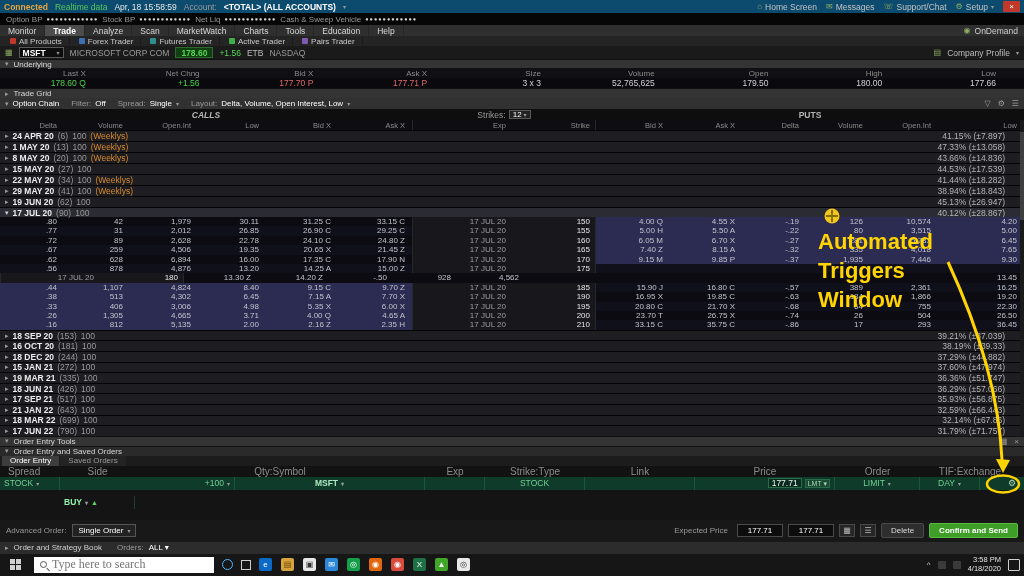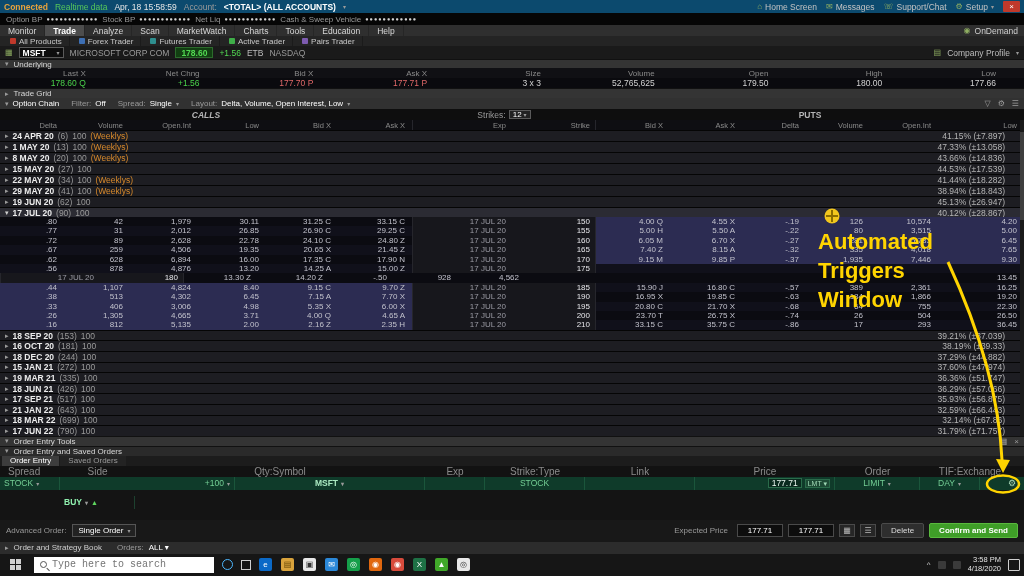--- a/index.html
+++ b/index.html
@@ -129,21 +129,21 @@
   .book-bar .arr { color:#9a9a9a; font-size:7px; }
   .book-orders { color:#9a9a9a; margin-left:10px; }
   .book-val { color:#fff; }
 
   
   .taskbar { height:22px; background:#161616; display:flex; align-items:center; gap:8px; padding:0 4px; }
   .win-btn { width:22px; height:100%; display:flex; align-items:center; justify-content:center; }
   .win-logo { display:grid; grid-template-columns:5px 5px; grid-template-rows:5px 5px; gap:1px; }
   .win-logo span { background:#cfcfcf; }
   .search-box { width:180px; height:16px; background:#fff; display:flex; align-items:center; gap:5px; padding:0 6px; }
-  .search-box input { border:0; outline:none; font-size:10px; color:#444; width:140px; font-family:Liberation Mono, monospace; background:transparent; }
+  .search-box input { border:0; outline:none; font-size:12px; color:#444; width:140px; font-family:Liberation Serif, serif; background:transparent; }
   .mag { width:7px; height:7px; border:1.4px solid #555; border-radius:50%; position:relative; }
   .mag::after { content:""; position:absolute; width:4px; height:1.4px; background:#555; transform:rotate(45deg); left:5px; top:7px; }
   .cortana { width:11px; height:11px; border:1.5px solid #4db8ff; border-radius:50%; }
   .taskview { width:10px; height:10px; border:1.2px solid #cfcfcf; }
   .apps { display:flex; gap:9px; align-items:center; }
   .app-ic { width:13px; height:13px; border-radius:2px; color:#fff; font-size:8px; display:flex; align-items:center; justify-content:center; }
   .icb{background:#0b69c7;} .icy{background:#d9a33c;color:#5a3e00;} .icw{background:#e8e8e8;color:#333;}
   .icw2{background:#2b88d8;} .icg{background:#159f4a;} .ico{background:#e0670f;} .icc{background:#d84b3c;}
   .icg2{background:#1e7145;} .icg3{background:#40a829;}
   .tray { margin-left:auto; display:flex; align-items:center; gap:7px; color:#cfcfcf; font-size:8px; }

